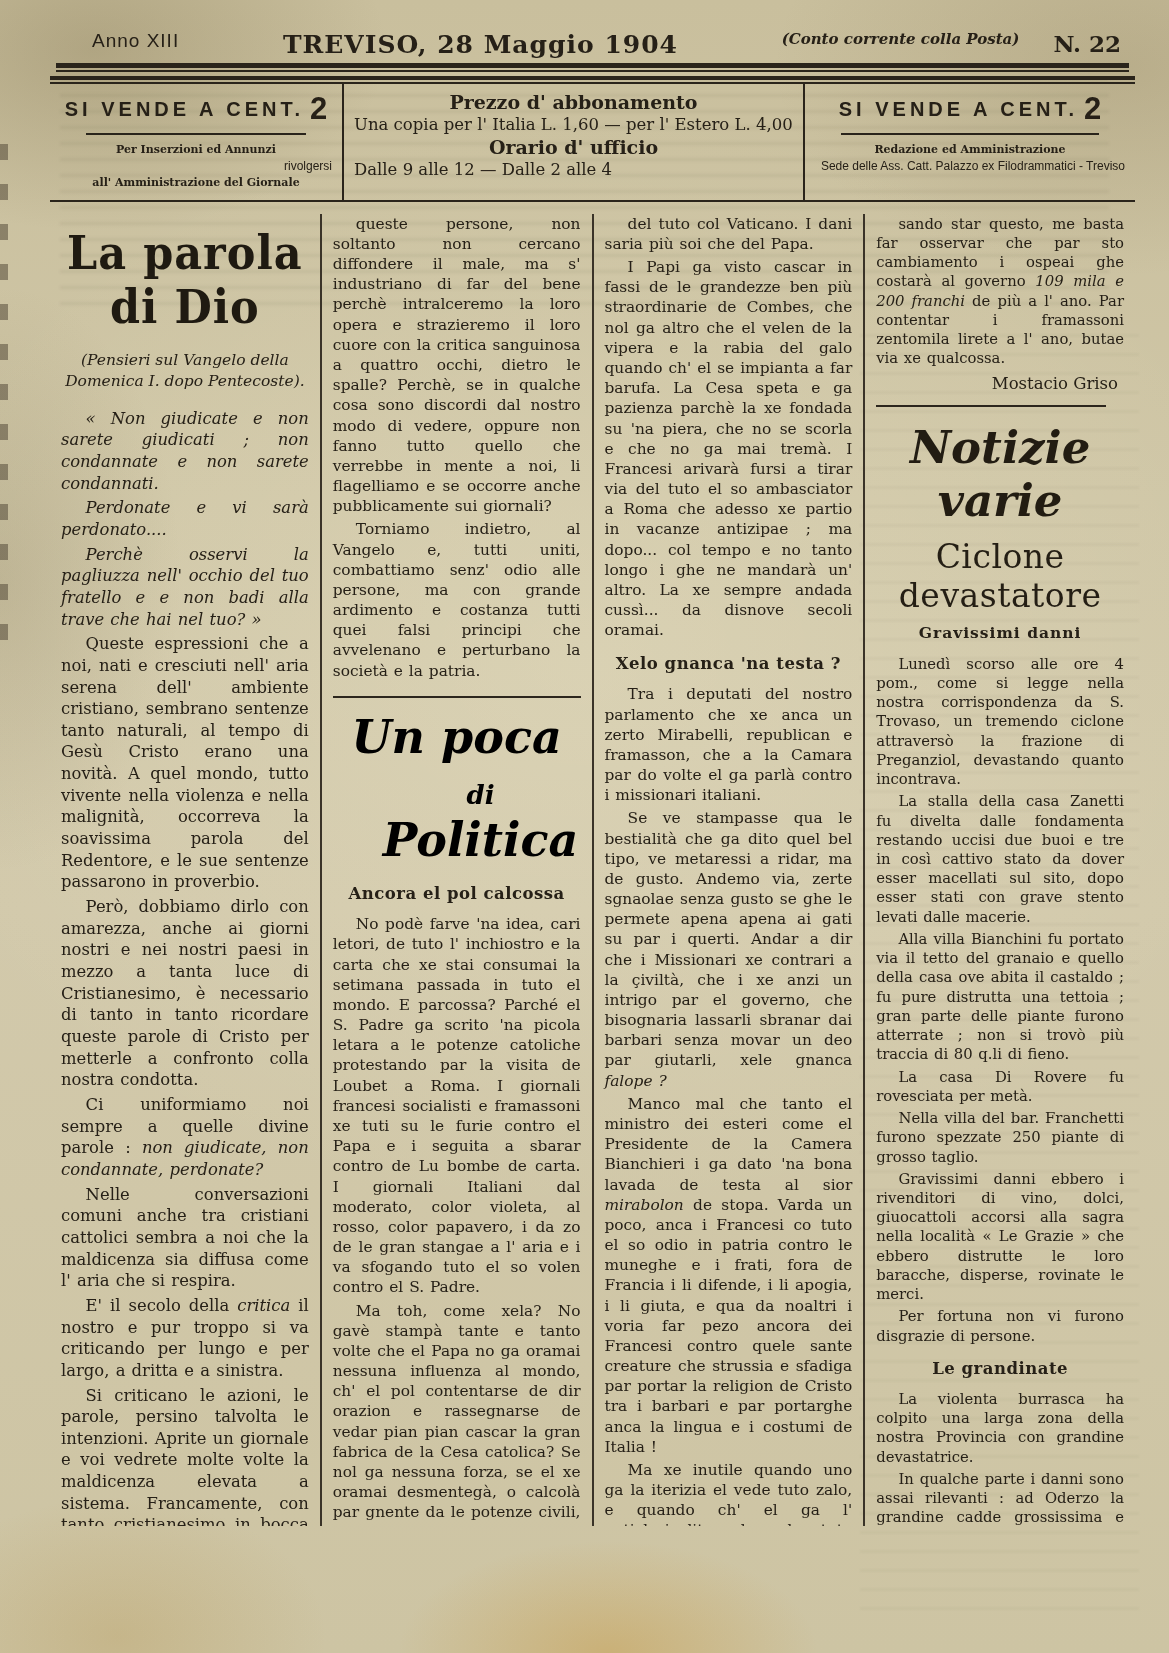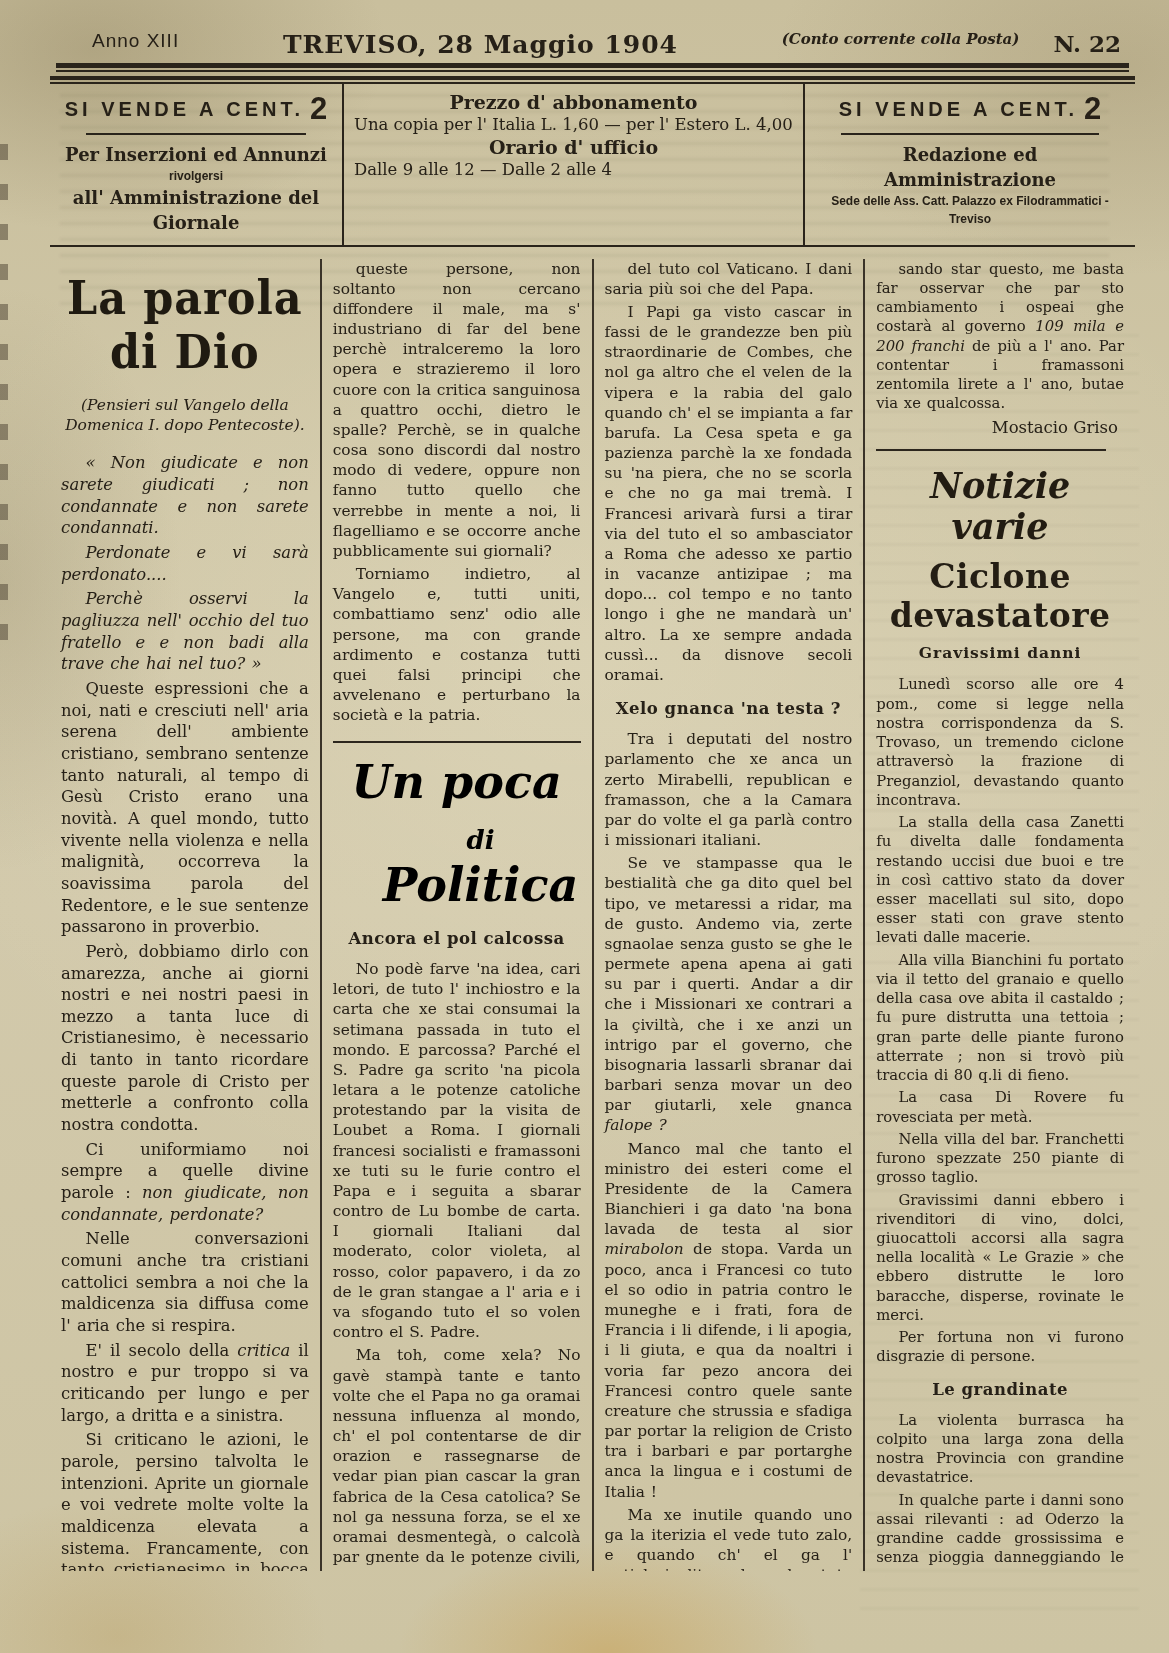--- a/index.html
+++ b/index.html
@@ -51,22 +51,22 @@
   
   .infobar{display:flex;border-bottom:2px solid #2a241b;position:relative;margin-top:10px;border-top:2px solid #2a241b;}
   .infobar::before{content:"";position:absolute;top:-8px;left:0;right:0;height:4px;background:#2a241b;}
   .cell{padding:7px 10px 9px;box-sizing:border-box;}
   .cell-left{width:292px;}
   .cell-center{flex:1;border-left:2px solid #2a241b;border-right:2px solid #2a241b;}
   .cell-right{width:330px;}
   .vendor{font-family:"Liberation Sans", sans-serif;font-weight:bold;font-size:20px;letter-spacing:4px;text-align:center;white-space:nowrap;}
   .big2{font-size:31px;letter-spacing:0;vertical-align:-3px;margin-left:6px;}
   .cell-rule{border-top:2px solid #2a241b;margin:6px 26px 7px;}
-  .smallbold{font-weight:bold;font-size:18px;text-align:center;line-height:1.4;}
-  .tinybold{font-weight:bold;font-size:12px;text-align:center;line-height:1.5;font-family:"Liberation Sans", sans-serif;}
+  .smallbold{font-weight:bold;font-size:11px;text-align:center;line-height:1.4;}
+  .tinybold{font-weight:normal;font-size:12px;text-align:right;line-height:1.5;font-family:"Liberation Sans", sans-serif;}
   .abbo-title{font-weight:bold;font-size:19px;text-align:center;margin-bottom:2px;}
   .abbo-line{font-size:16.5px;margin-bottom:2px;}
 
   
   .columns{display:flex;margin-top:12px;height:1312px;overflow:hidden;}
   .col{flex:1;padding:0 11px;box-sizing:border-box;}
   .col + .col{border-left:2px solid #38it;}
   .col + .col{border-left:2px solid #3a3328;}
   .col p{font-size:15.4px;line-height:1.31;text-align:justify;margin:0 0 3px;text-indent:1.5em;word-spacing:1px;}
   .col1 p{font-size:16.4px;line-height:1.32;}
@@ -76,22 +76,22 @@
 
   .h-parola{font-size:43px;font-weight:bold;text-align:center;margin:16px 0 20px;letter-spacing:1px;transform:scaleY(1.08);color:#1f1a11;}
   .sub-art{font-style:italic;text-align:center;font-size:15.5px;line-height:1.35;margin:0 0 16px;}
   .section-rule{border-top:2px solid #2c261d;margin:15px 0 14px;}
   .h-politica{text-align:center;font-weight:bold;font-style:italic;font-size:46px;line-height:1.12;margin:6px 0 18px;color:#000000;}
   .h-politica .line2{display:block;margin-left:48px;}
   .di-small{font-size:26px;font-weight:bold;}
   .subhead{font-weight:bold;text-align:center;font-size:16.5px;margin:14px 0 11px;letter-spacing:.5px;text-indent:0;}
   .signature{text-align:right;font-weight:normal;font-size:16.5px;margin:6px 6px 2px 0;}
   .sig-rule{border-top:2px solid #2c261d;margin:12px 18px 10px 0;}
-  .h-notizie{font-weight:bold;font-style:italic;font-size:35px;text-align:center;margin:14px 0 10px;color:#221c12;}
-  .h-ciclone{font-size:33px;text-align:center;margin:2px 0 8px;font-weight:bold;letter-spacing:.5px;color:#241e14;}
+  .h-notizie{font-weight:bold;font-style:italic;font-size:45px;text-align:center;margin:14px 0 10px;color:#221c12;}
+  .h-ciclone{font-size:33px;text-align:center;margin:2px 0 8px;font-weight:normal;letter-spacing:.5px;color:#241e14;}
   .gravissimi{font-weight:bold;font-size:15.5px;text-align:center;margin:0 0 12px;letter-spacing:1px;}
 </style>
 </head>
 <body>
 
 <div class="ghost"></div>
 <div class="ghost2"></div>
 <div class="edge-marks"></div>
 
 <div class="page">

